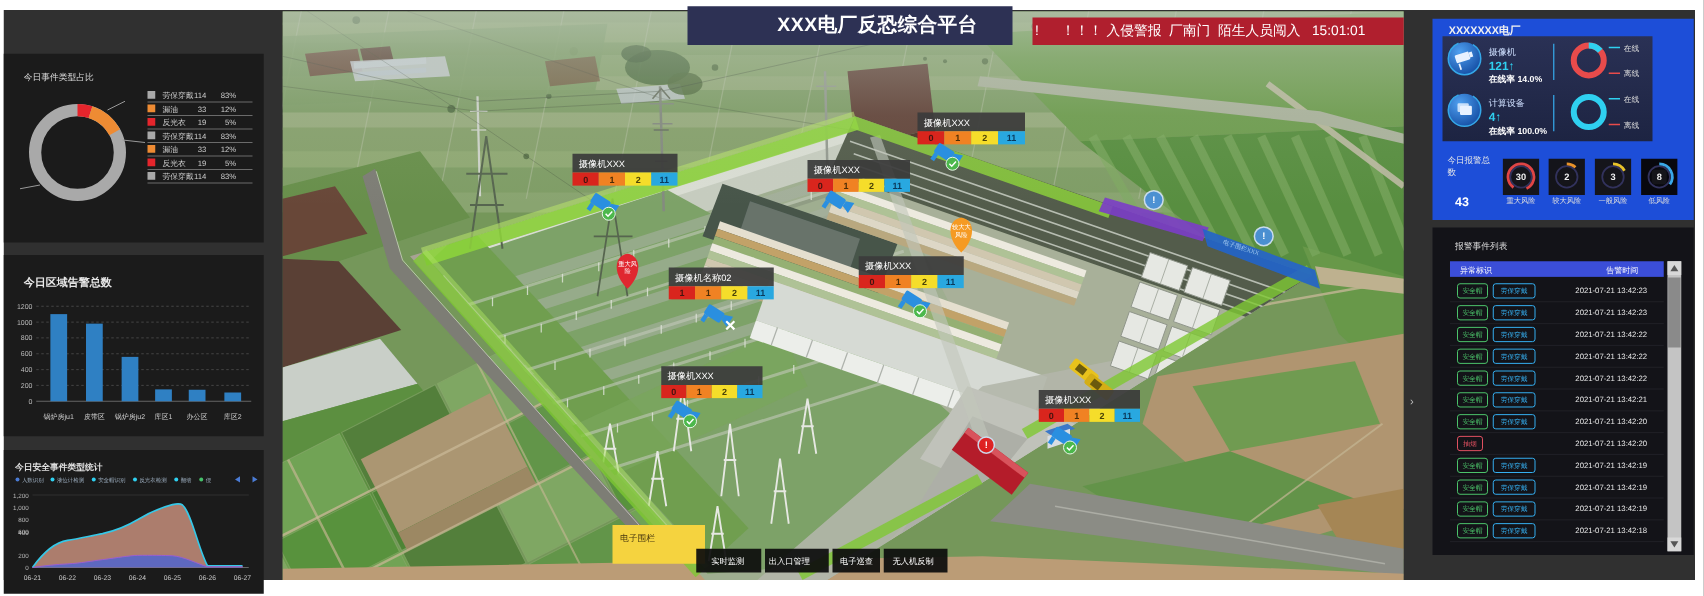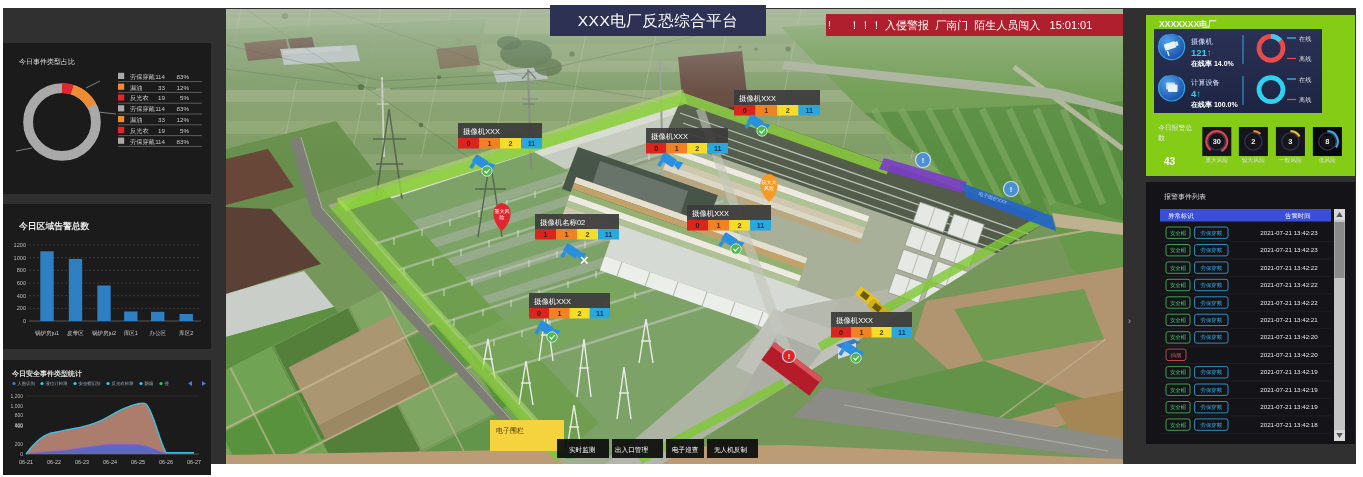--- a/index.html
+++ b/index.html
@@ -646,27 +646,27 @@
     <rect x="481" y="430" width="51" height="19" fill="#0d0d0d" opacity="0.93"></rect>
 <g font-size="6.6" fill="#ffffff">
       <text x="343" y="442.5">实时监测</text>
       <text x="389" y="442.5">出入口管理</text>
       <text x="446" y="442.5">电子巡查</text>
       <text x="488" y="442.5">无人机反制</text>
     </g>
 </svg>
 
 <div class="abs" style="left:550px;top:5px;width:216px;height:31px;background:#2d3154;color:#fff;
-     font-size:15.5px;font-weight:normal;text-align:center;line-height:31px;letter-spacing:0.5px;">XXX电厂反恐综合平台</div>
+     font-size:15.5px;font-weight:bold;text-align:center;line-height:31px;letter-spacing:0.5px;padding-left:44px;">XXX电厂反恐综合平台</div>
 <div class="abs" style="left:826px;top:14px;width:297px;height:22px;background:#b01f2e;color:#fff;
      font-size:11px;font-weight:normal;line-height:22px;white-space:nowrap;overflow:hidden;">
   <span style="margin-left:2px;">!</span><span style="margin-left:18px;">！！！ 入侵警报&nbsp;&nbsp;厂南门&nbsp;&nbsp;陌生人员闯入&nbsp;&nbsp;&nbsp;15:01:01</span>
 </div>
 
-<div id="rp1" class="abs" style="left:1146px;top:15px;width:209px;height:161px;background:#84cc16;">
+<div id="rp1" class="abs" style="left:1146px;top:15px;width:209px;height:161px;background:#1d4ed8;">
 <svg width="209" height="161" viewBox="0 0 209 161">
   <defs>
     <linearGradient id="subp" x1="0" y1="0" x2="0" y2="1">
       <stop offset="0" stop-color="#2a3155"></stop>
           <stop offset="1" stop-color="#1d2442"></stop>
     </linearGradient>
     <radialGradient id="icg" cx="0.35" cy="0.3" r="0.9">
       <stop offset="0" stop-color="#4fa0f0"></stop>
           <stop offset="1" stop-color="#0a3f96"></stop>
     </radialGradient>

